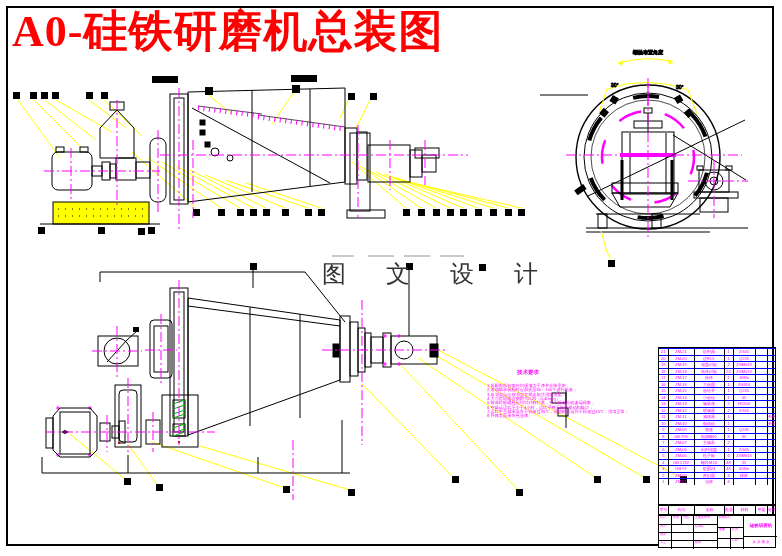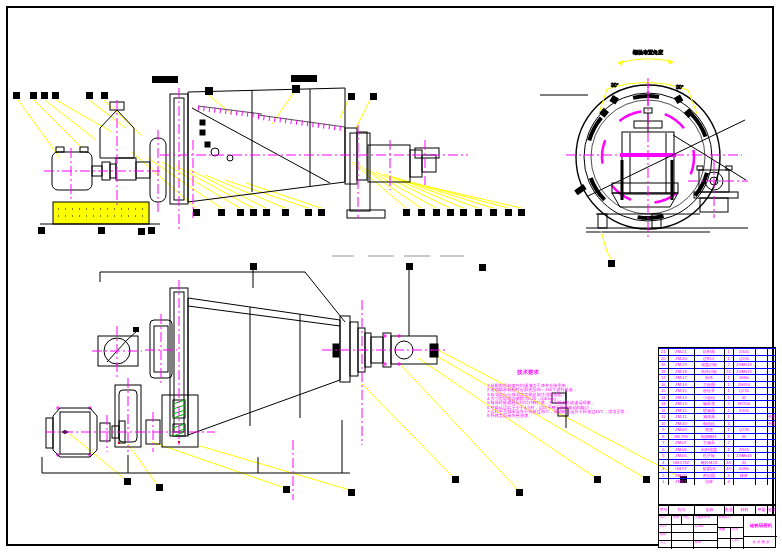--- a/index.html
+++ b/index.html
@@ -35,20 +35,21 @@
   .tb-cell.no-t{border-top:none;} .tb-cell.no-l{border-left:none;}
   .tb-title{font-size:4.5px;display:flex;align-items:center;justify-content:center;font-weight:bold;}
   .tb-sheet{font-size:3.5px;display:flex;align-items:center;justify-content:center;}
 </style>
 </head>
 <body>
 
 <div id="page">
   <div id="frame"></div>
 
+  <div id="main-title">A0-硅铁研磨机总装图</div>
 
   <svg id="drawing" width="782" height="556" viewBox="0 0 782 556">
 
     <g stroke="#000" fill="none" stroke-width="1">
 
       <g stroke="#ffff00">
         <line x1="18" y1="100" x2="60" y2="158"></line>
           <line x1="34" y1="100" x2="82" y2="148"></line>
         <line x1="45" y1="100" x2="96" y2="140"></line>
           <line x1="56" y1="100" x2="112" y2="132"></line>
@@ -366,20 +367,21 @@
           <line x1="293" y1="440" x2="293" y2="500"></line>
         <line x1="362" y1="300" x2="362" y2="445"></line>
       </g>
     </g>
   </svg>
 
   <div class="wm-dash" style="left:332px;width:22px"></div>
   <div class="wm-dash" style="left:368px;width:26px"></div>
   <div class="wm-dash" style="left:404px;width:26px"></div>
   <div class="wm-dash" style="left:440px;width:24px"></div>
+  <div id="watermark">图 文 设 计</div>
 
   <div id="notes-heading">技术要求</div>
   <div id="notes">
 
   <div class="note-line">1.装配前所有零件均须清洗干净并去除毛刺；</div>
       <div class="note-line">2.滚动轴承装配时应加热至80～100℃进行热装；</div>
       <div class="note-line">3.各润滑点应按润滑表规定加注润滑油脂；</div>
       <div class="note-line">4.大小齿轮啮合侧隙为0.25～0.40mm；</div>
       <div class="note-line">5.筒体衬板螺栓应均匀对称拧紧，并不得有松动渗漏现象；</div>
       <div class="note-line">6.空载试运转不少于4小时，运转平稳无异常振动和噪声；</div>

